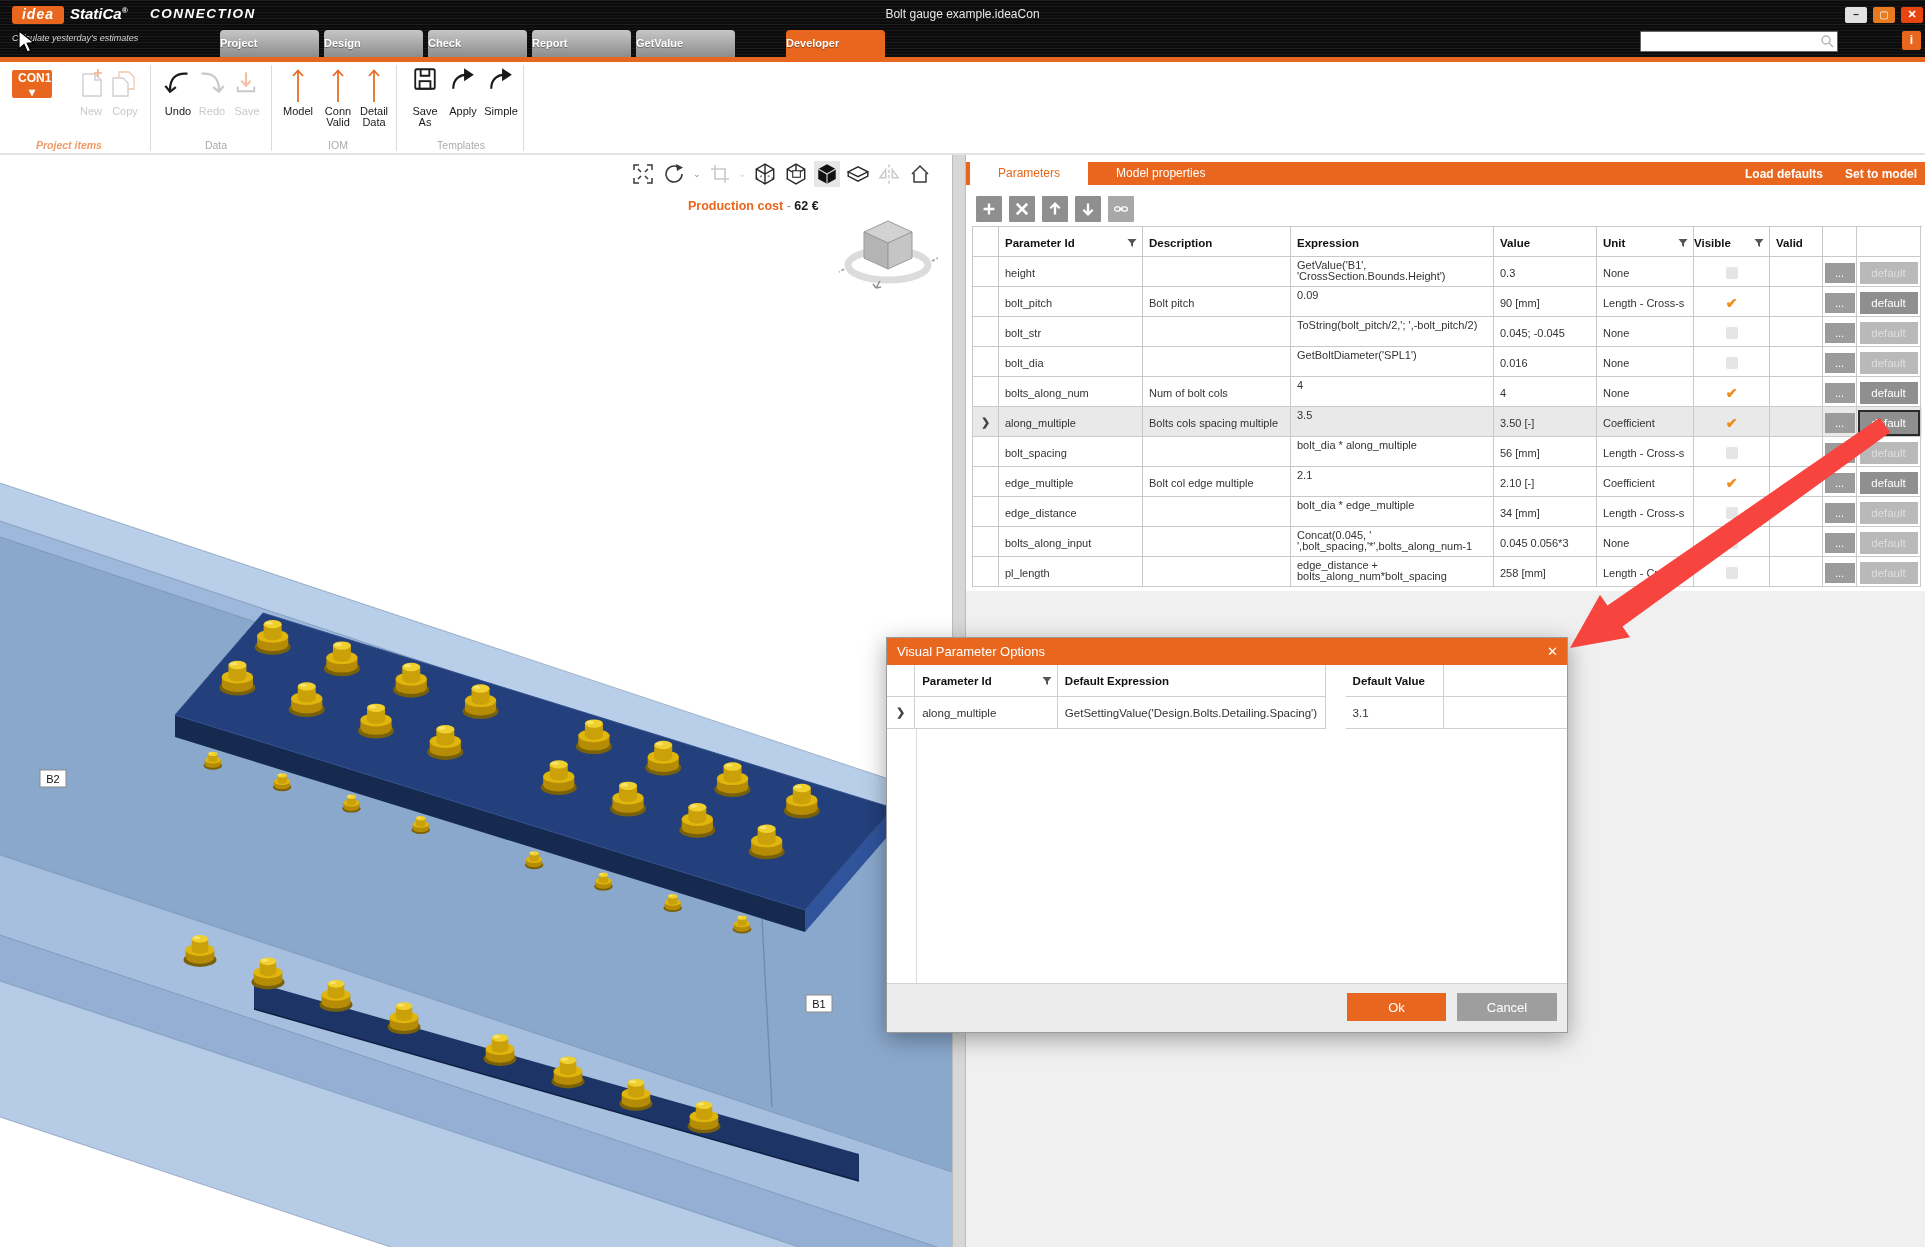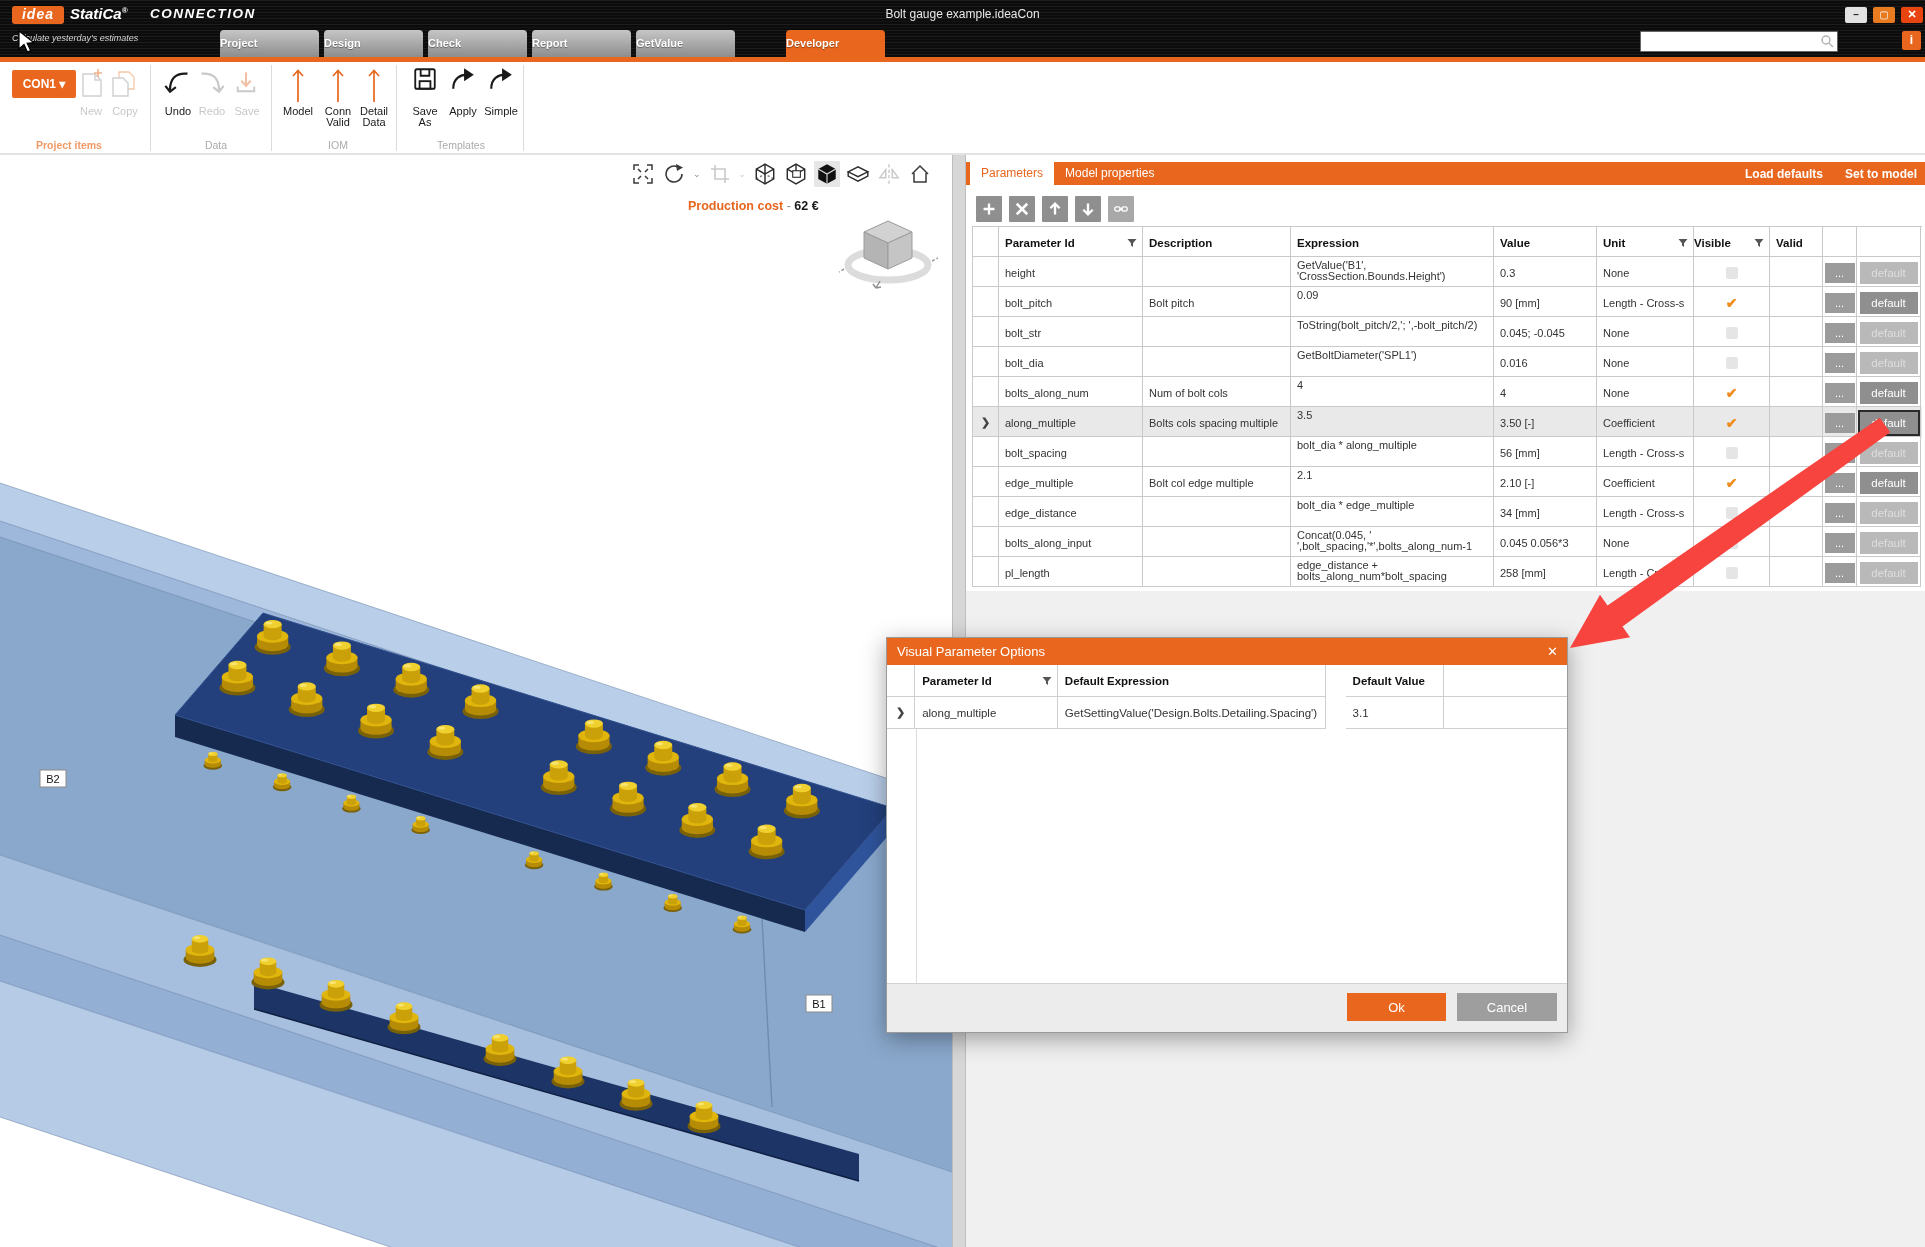--- a/index.html
+++ b/index.html
@@ -27,21 +27,21 @@
   #search-box{position:absolute;left:1640px;top:31px;width:196px;height:19px;background:#fff;border:1px solid #666;border-radius:1px;}
   #search-box svg{position:absolute;right:2px;top:2px;}
   #info-btn{position:absolute;left:1902px;top:31px;width:19px;height:19px;background:#e8661d;color:#fff;
     font-weight:bold;font-size:12px;text-align:center;line-height:19px;border-radius:2px;}
   #accent-strip{position:absolute;left:0;top:57px;width:100%;height:5px;background:#e8661d;}
   
   #ribbon{position:absolute;left:0;top:62px;width:100%;height:91px;background:#fff;border-bottom:2px solid #e3e3e3;}
   .vsep{position:absolute;top:3px;height:86px;width:1px;background:#dcdcdc;}
   .glabel{position:absolute;top:77px;font-size:10.5px;color:#ababab;text-align:center;}
   .glabel.accent{color:#f09a66;font-weight:bold;}
-  #con1-btn{position:absolute;left:12px;top:8px;width:64px;height:28px;background:#e8661d;border:0;border-radius:2px;
+  #con1-btn{position:absolute;left:12px;top:8px;width:40px;height:28px;background:#e8661d;border:0;border-radius:2px;
     color:#fff;font-weight:bold;font-size:12px;font-family:inherit;}
   .ricon{position:absolute;top:6px;}
   .ilabel{position:absolute;top:44px;font-size:11px;line-height:11px;color:#1a1a1a;text-align:center;white-space:pre-line;}
   .ilabel.dim{color:#c8c8c8;}
   
   #viewport{position:absolute;left:0;top:155px;width:952px;height:1092px;background:#fff;overflow:hidden;}
   #splitter{position:absolute;left:952px;top:155px;width:14px;height:1092px;background:#d7d7d7;border-left:1px solid #bdbdbd;border-right:1px solid #bdbdbd;box-sizing:border-box;}
   #vtoolbar{position:absolute;left:630px;top:4px;display:flex;align-items:center;gap:5px;height:30px;}
   .vicon{width:26px;height:26px;display:flex;align-items:center;justify-content:center;}
   .vicon.active{background:#e6e6e6;}
@@ -49,21 +49,21 @@
   .chev.dim{color:#cdcdcd;}
   #prodcost{position:absolute;left:688px;top:44px;font-size:12.5px;font-weight:bold;}
   #prodcost .lbl{color:#e8661d;}
   #prodcost .dash{color:#888;font-weight:normal;}
   #prodcost .val{color:#1a1a1a;}
   #navcube{position:absolute;left:838px;top:50px;}
   
   #panel{position:absolute;left:966px;top:155px;width:959px;height:1092px;background:#f0f0f0;}
   #panel-top-bg{position:absolute;left:0;top:0;width:100%;height:436px;background:#fff;}
   #phead{position:absolute;left:0;top:7px;width:100%;height:23px;background:#e8661d;display:flex;align-items:center;}
-  .ptab{height:23px;line-height:23px;padding:0 11px;font-size:12px;color:#fff;}
+  .ptab{height:23px;line-height:23px;padding:0 28px;font-size:12px;color:#fff;}
   .ptab.active{background:#fff;color:#e8661d;margin-left:4px;}
   #phead-links{margin-left:auto;display:flex;gap:22px;padding-right:8px;}
   .plink{color:#fff;font-weight:bold;font-size:12px;}
   #ptool{position:absolute;left:10px;top:41px;display:flex;gap:7px;}
   .ptbtn{width:26px;height:26px;background:#8f8f8f;border:0;display:flex;align-items:center;justify-content:center;border-radius:1px;}
   .ptbtn.lite{background:#a8a8a8;}
   
   #ptable{position:absolute;left:6px;top:71px;width:949px;border-left:1px solid #c9c9c9;border-top:1px solid #c9c9c9;font-size:11px;color:#333;}
   .prow{display:flex;height:30px;background:#fff;}
   .prow.hdr{font-weight:bold;color:#111;font-size:11.5px;}
@@ -211,21 +211,21 @@
       <svg width="26" height="26" viewBox="0 0 24 24">
           <path d="M3 21c0-10 7-13 13-13" fill="none" stroke="#1a1a1a" stroke-width="2"></path>
           <polygon points="13,2 22,8 13,14" fill="#1a1a1a"></polygon>
         </svg></span>
     <div class="ilabel" style="left:480px;width:42px;">Simple</div>
 
     <div class="vsep" style="left:150px;"></div>
     <div class="vsep" style="left:271px;"></div>
     <div class="vsep" style="left:396px;"></div>
     <div class="vsep" style="left:523px;"></div>
-    <div class="glabel accent" style="left:14px;width:110px;">Project items</div>
+    <div class="glabel accent" style="left:14px;width:110px;font-style:italic;">Project items</div>
     <div class="glabel" style="left:186px;width:60px;">Data</div>
     <div class="glabel" style="left:308px;width:60px;">IOM</div>
     <div class="glabel" style="left:426px;width:70px;">Templates</div>
   </div>
 
   <div id="viewport">
     <svg id="scene" width="952" height="1092" viewBox="0 0 952 1092">
         <polygon points="0,328 952,645.0160000000001 952,683.0160000000001 0,366" fill="#b9cfe9"></polygon>
         <polygon points="0,366 952,683.0160000000001 952,699.0160000000001 0,382" fill="#9db8da"></polygon>
         <polygon points="0,382 952,699.0160000000001 952,1017.0160000000001 0,700" fill="#8aa8cc"></polygon>

